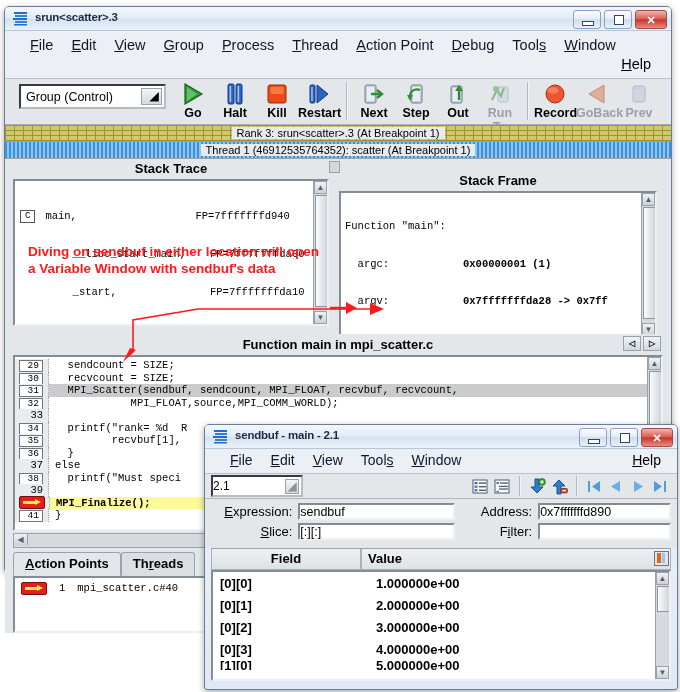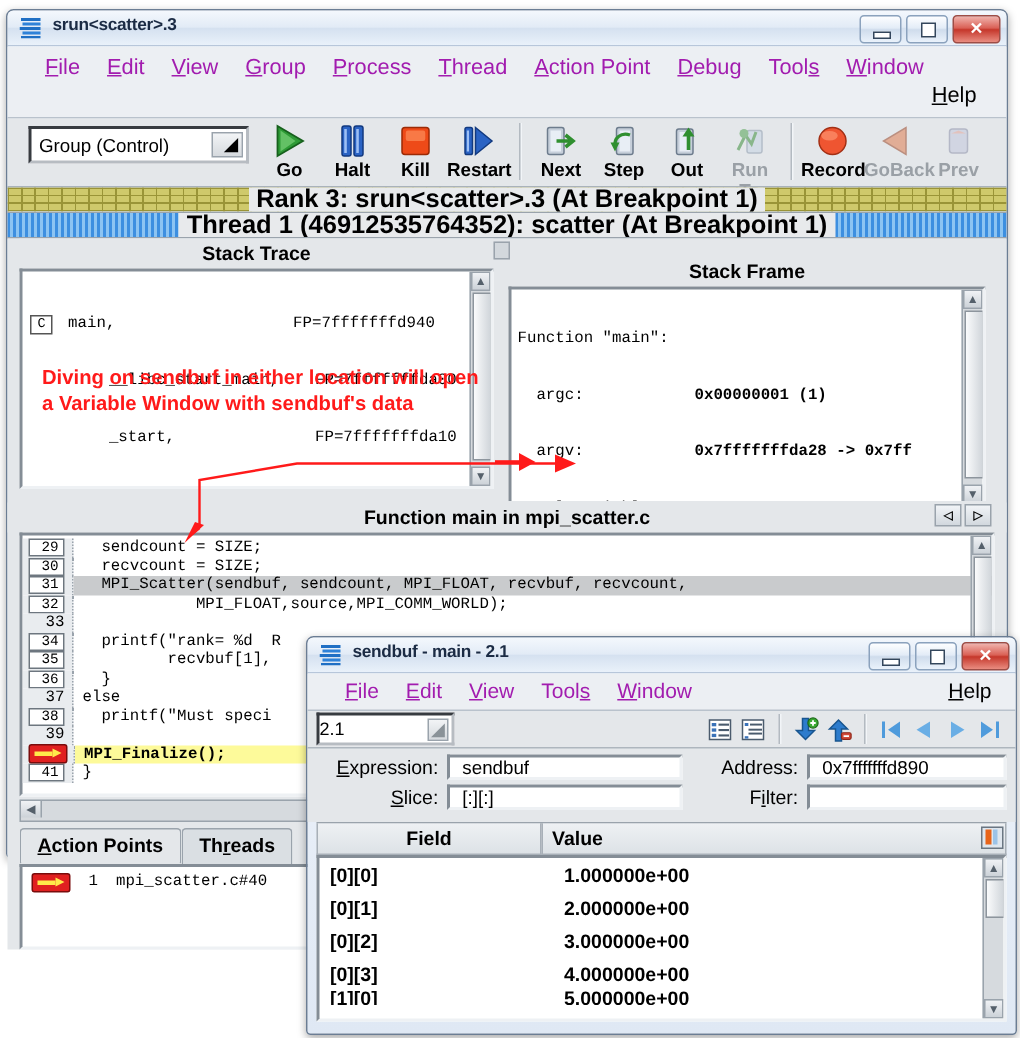--- a/index.html
+++ b/index.html
@@ -55,21 +55,21 @@
                 border:1.5px solid #33465c; background:#fff; }
 
   
   .menubar {
     position:relative; height:47px;
     background:#eceff3;
     border-bottom:1px solid #b9c2cc;
   }
   .menu-row { position:absolute; left:16px; top:4px; display:flex; gap:0px; }
   .menu-item {
-    font-size:14.5px; color:#a21caf; padding:2px 9px; white-space:nowrap;
+    font-size:14.5px; color:#0f172a; padding:2px 9px; white-space:nowrap;
     font-family:"Liberation Sans", sans-serif;
   }
   .menu-item u { text-decoration:underline; }
   .help-right { position:absolute; right:20px; top:25px; font-size:14.5px; color:#000; }
 
   
   .toolbar {
     position:relative; height:45px;
     background:#e4e7ea;
     border-bottom:1px solid #a9b2bb;
@@ -103,21 +103,21 @@
       repeating-linear-gradient(90deg, #9a9437 0 1px, transparent 1px 9px);
     background-color:#cfc96b;
   }
   .thread-fill {
     background-image: repeating-linear-gradient(90deg,#3d8fe0 0 2px,#8cc4f2 2px 4px);
     background-color:#6fb0ee;
   }
   .statusline .label {
     position:absolute; left:0; right:0; top:0; bottom:0;
     display:flex; align-items:center; justify-content:center;
-    font-size:17px; font-weight:700; color:#000; white-space:nowrap;
+    font-size:11px; font-weight:400; color:#000; white-space:nowrap;
   }
   .statusline .label span { background:#e8eaec; padding:0 5px; }
   .thread-line .label span { background:#e8eaec; }
 
   
   .pane-hdr {
     text-align:center; font-size:13px; font-weight:bold; color:#000;
     background:#e4e7ea; padding:2px 0 3px;
   }
   .listbox {
@@ -215,21 +215,21 @@
   .thread-combo span { font-size:12px; padding-left:0; }
   .vtb-sep { width:1px; height:20px; background:#b3bac1; box-shadow:1px 0 0 #f2f5f8; }
   .vt-ico { width:22px; height:18px; display:flex; align-items:center; justify-content:center; }
 
   .fieldarea { background:#e4e7ea; padding:4px 6px 5px; }
   .frow { display:flex; align-items:center; margin-bottom:3px; }
   .flabel { font-size:13px; color:#000; text-align:right; white-space:nowrap; }
   .finput {
     background:#fff; border:2px solid; border-color:#848d96 #eef1f4 #eef1f4 #848d96;
     height:17px; font-size:12.5px; color:#000; display:flex; align-items:center;
-    padding-left:8px; box-sizing:border-box;
+    padding-left:0; box-sizing:border-box;
   }
 
   .grid-hdr { display:flex; background:#e4e7ea; border-top:1px solid #9aa3ac; position:relative; }
   .gh {
     font-size:13px; font-weight:bold; text-align:center; padding:2px 0 3px;
     background:linear-gradient(to bottom,#eef1f4,#dde2e6);
     border:1px solid #a8b0b8; border-top:none; box-sizing:border-box;
   }
   .grid-body { background:#fff; position:relative; overflow:hidden; }
   .grow { display:flex; height:22px; align-items:center; font-size:13px; font-weight:bold; }

